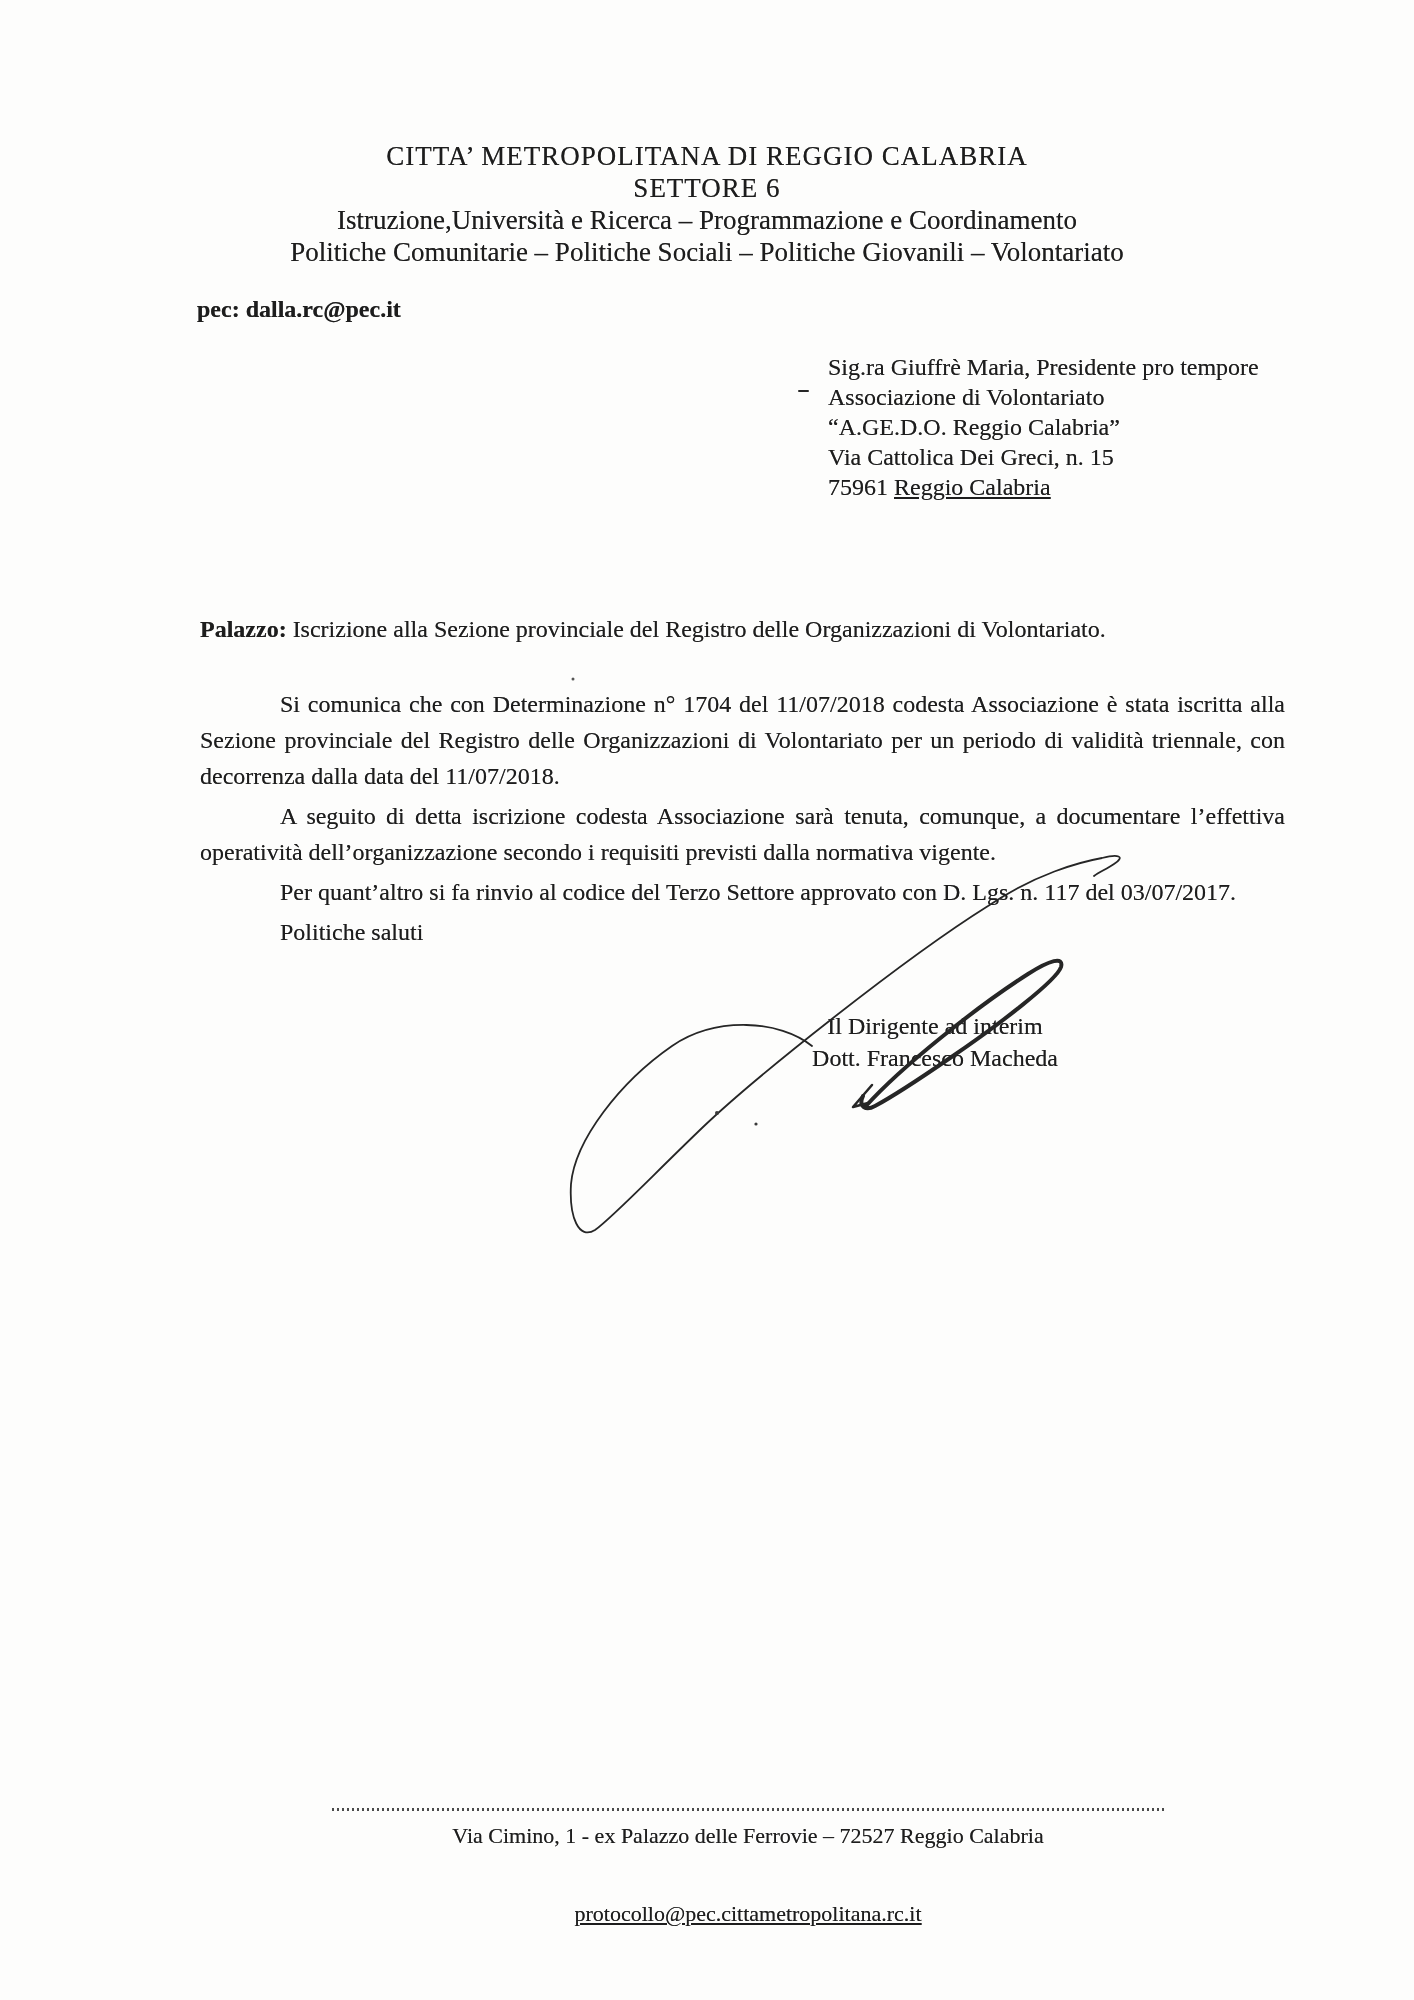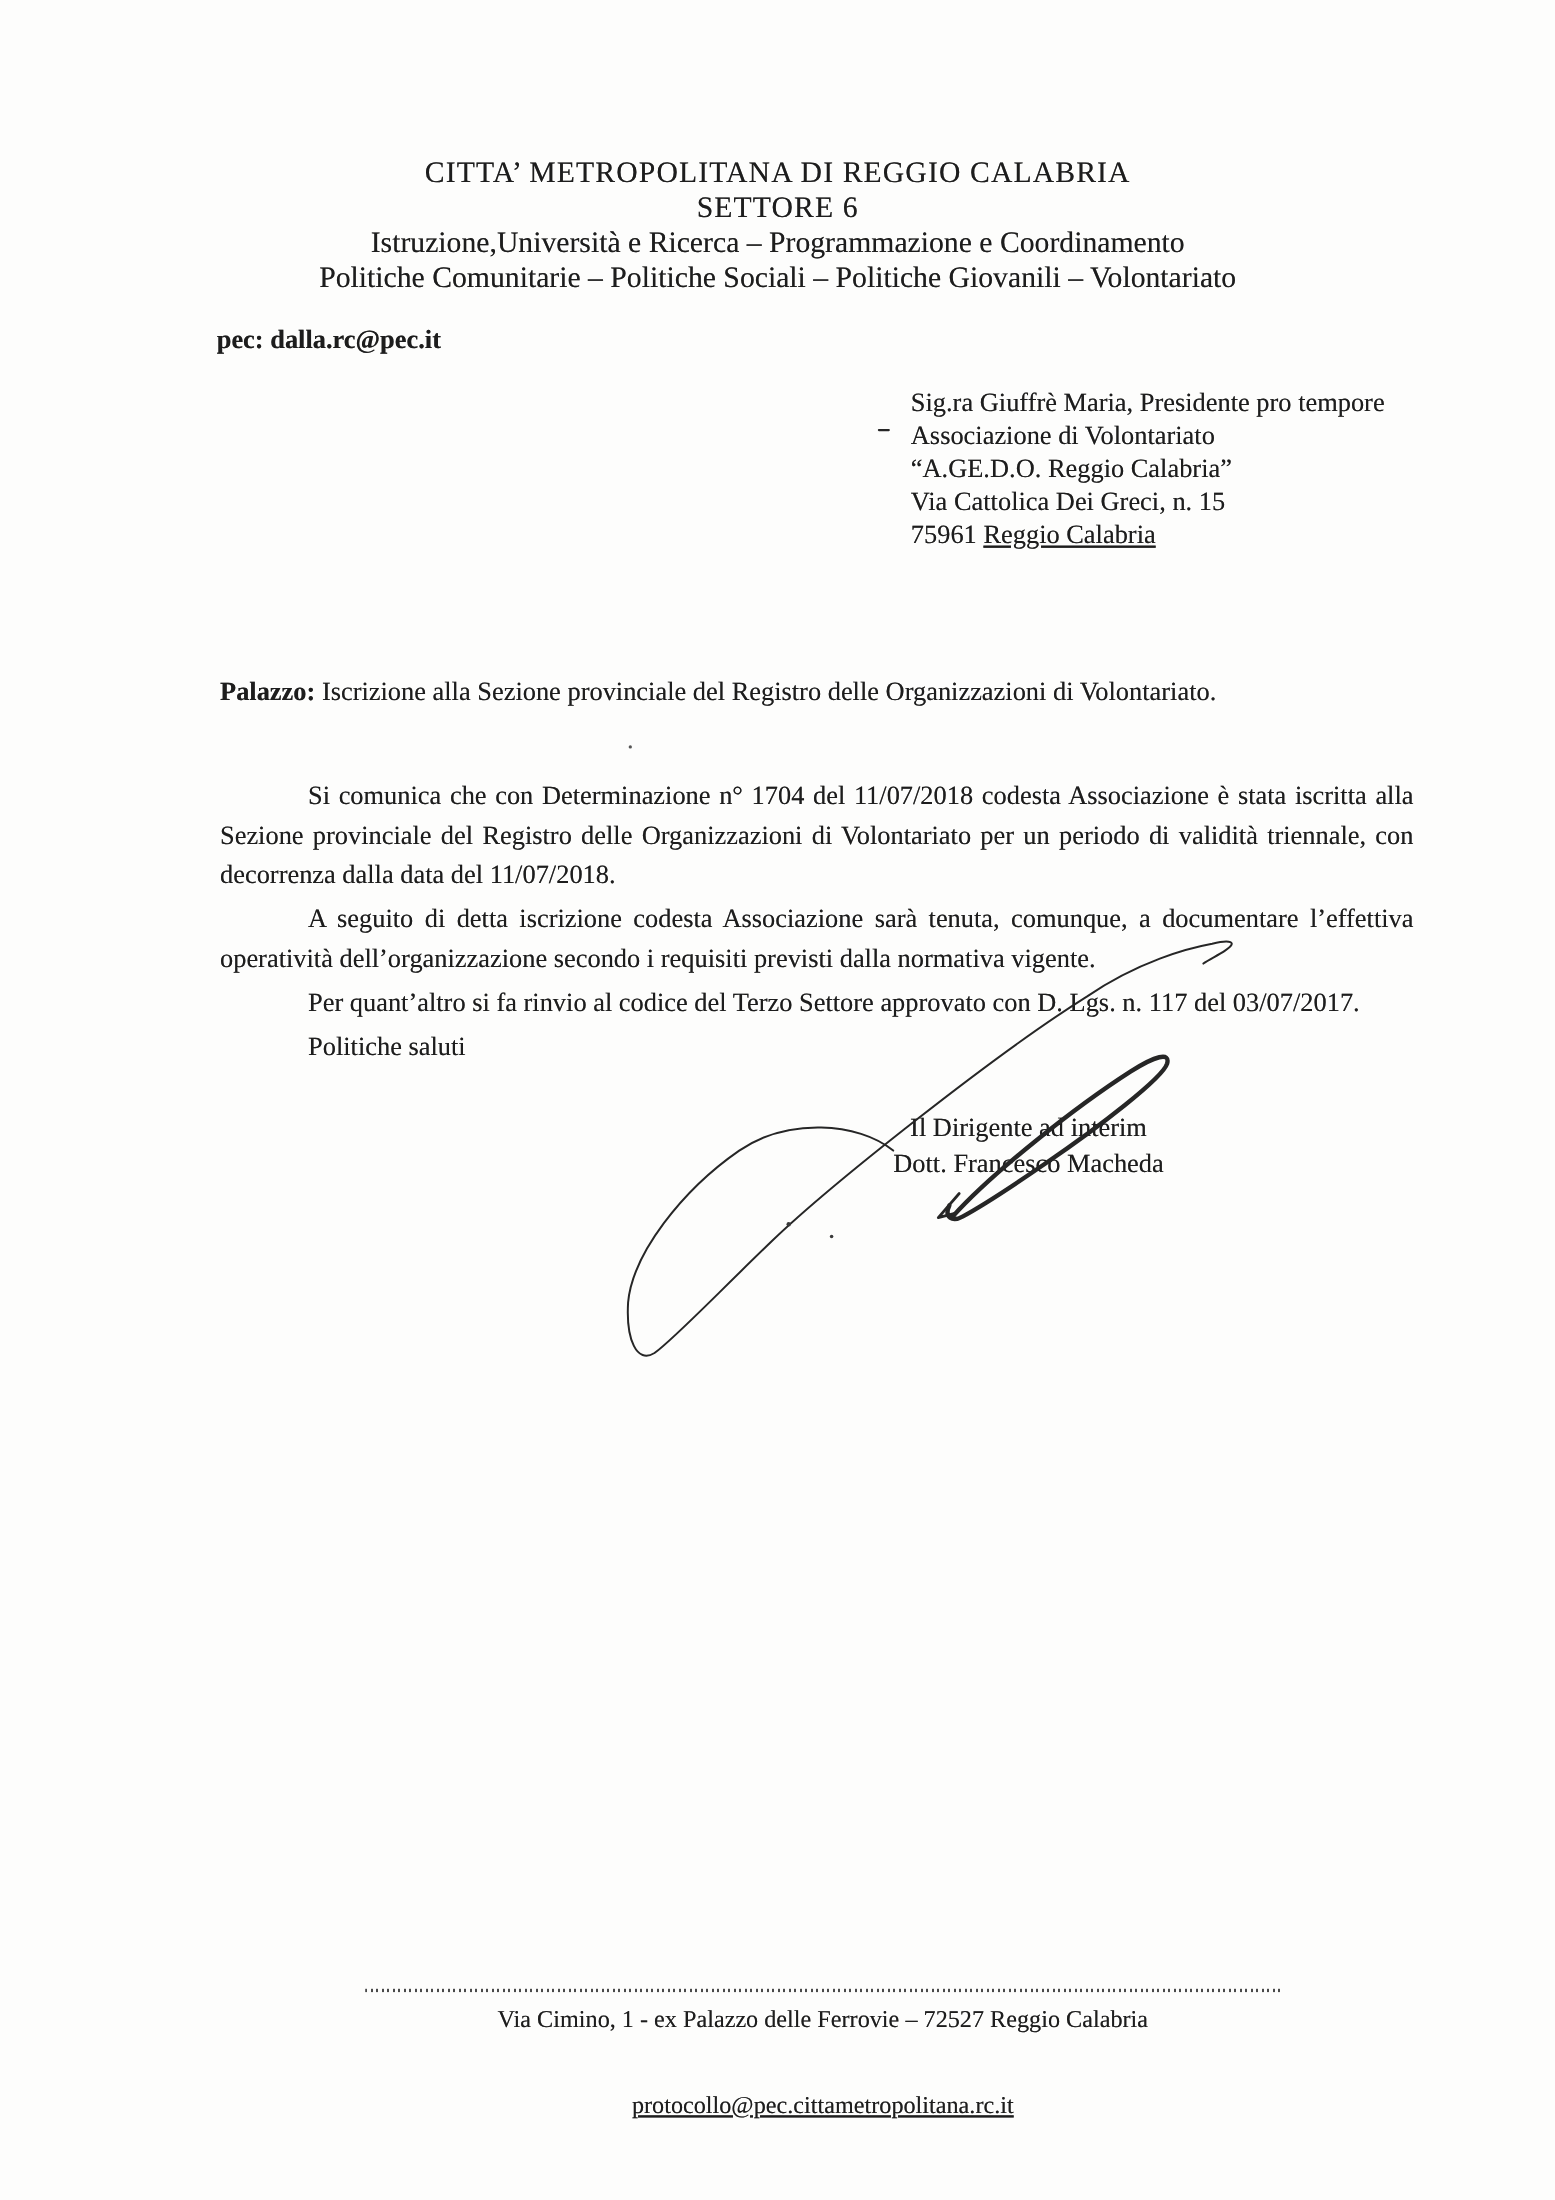--- a/index.html
+++ b/index.html
@@ -34,21 +34,21 @@
   }
   .recipient .underlined{text-decoration:underline;}
 
   .subject{
     position:absolute;top:616px;left:200px;width:1090px;
     font-size:24px;
   }
   .subject .subject-label{font-weight:bold;}
 
   .letter-body{
-    position:absolute;top:706px;left:200px;width:1085px;
+    position:absolute;top:686px;left:200px;width:1085px;
     font-size:24px;line-height:36px;text-align:justify;
   }
   .letter-body p{margin:0 0 4px;text-indent:80px;}
   .letter-body p.closing{text-align:left;}
 
   .signature-block{
     position:absolute;top:1010px;left:770px;width:330px;
     text-align:center;font-size:24px;line-height:32px;
   }
 

